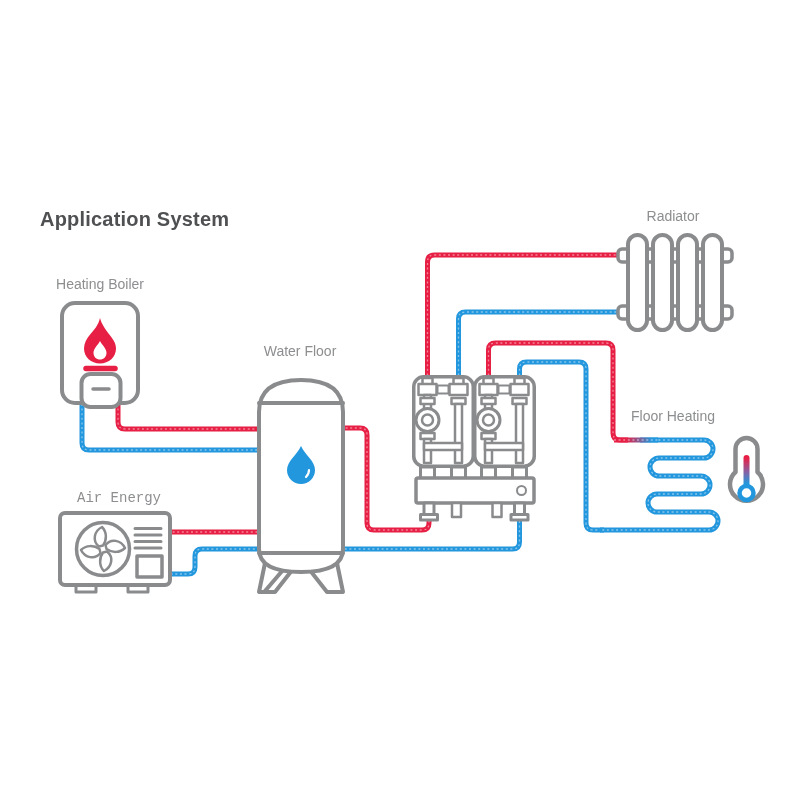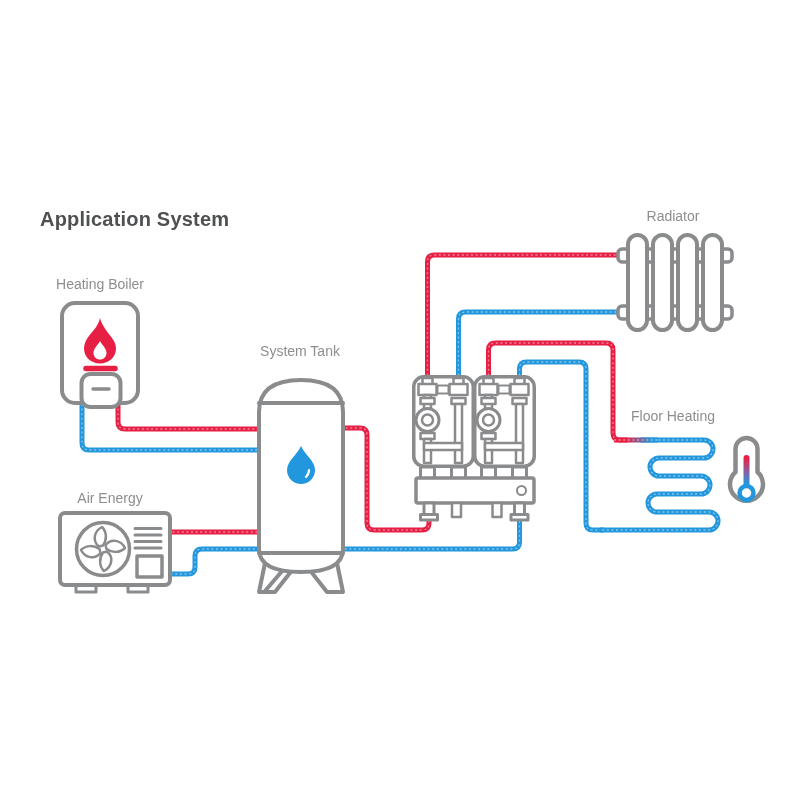--- a/index.html
+++ b/index.html
@@ -202,20 +202,20 @@
       <path d="M735.5,472 a16.5,16.5 0 1 0 22,0 L757.5,449 a11,11 0 0 0 -22,0 Z" class="eq" stroke-width="4.5"></path>
       <path d="M746.5,458 L746.5,486" stroke="url(#thermoGrad)" stroke-width="6" stroke-linecap="round" fill="none"></path>
       <circle cx="746.5" cy="493" r="7" fill="#ffffff" stroke="var(--blue)" stroke-width="4.5"></circle>
     </g>
   </svg>
 
   <div class="title" style="left:40px;top:202px;margin-top:6px;">Application System</div>
 
   <div class="label" style="left:25px;top:277px;width:150px;">Heating Boiler</div>
 
-  <div class="label" style="left:225px;top:344px;width:150px;">System Tank</div>
-
-  <div class="label" style="left:35px;top:491px;width:150px;">Air Energy</div>
+  <div class="label" style="left:225px;top:344px;width:150px;">Water Floor</div>
+
+  <div class="label" style="left:44px;top:491px;width:150px;font-family:Liberation Mono, monospace;">Air Energy</div>
 
   <div class="label" style="left:598px;top:209px;width:150px;">Radiator</div>
 
   <div class="label" style="left:598px;top:409px;width:150px;">Floor Heating</div>
 </div>
 
 </body></html>

